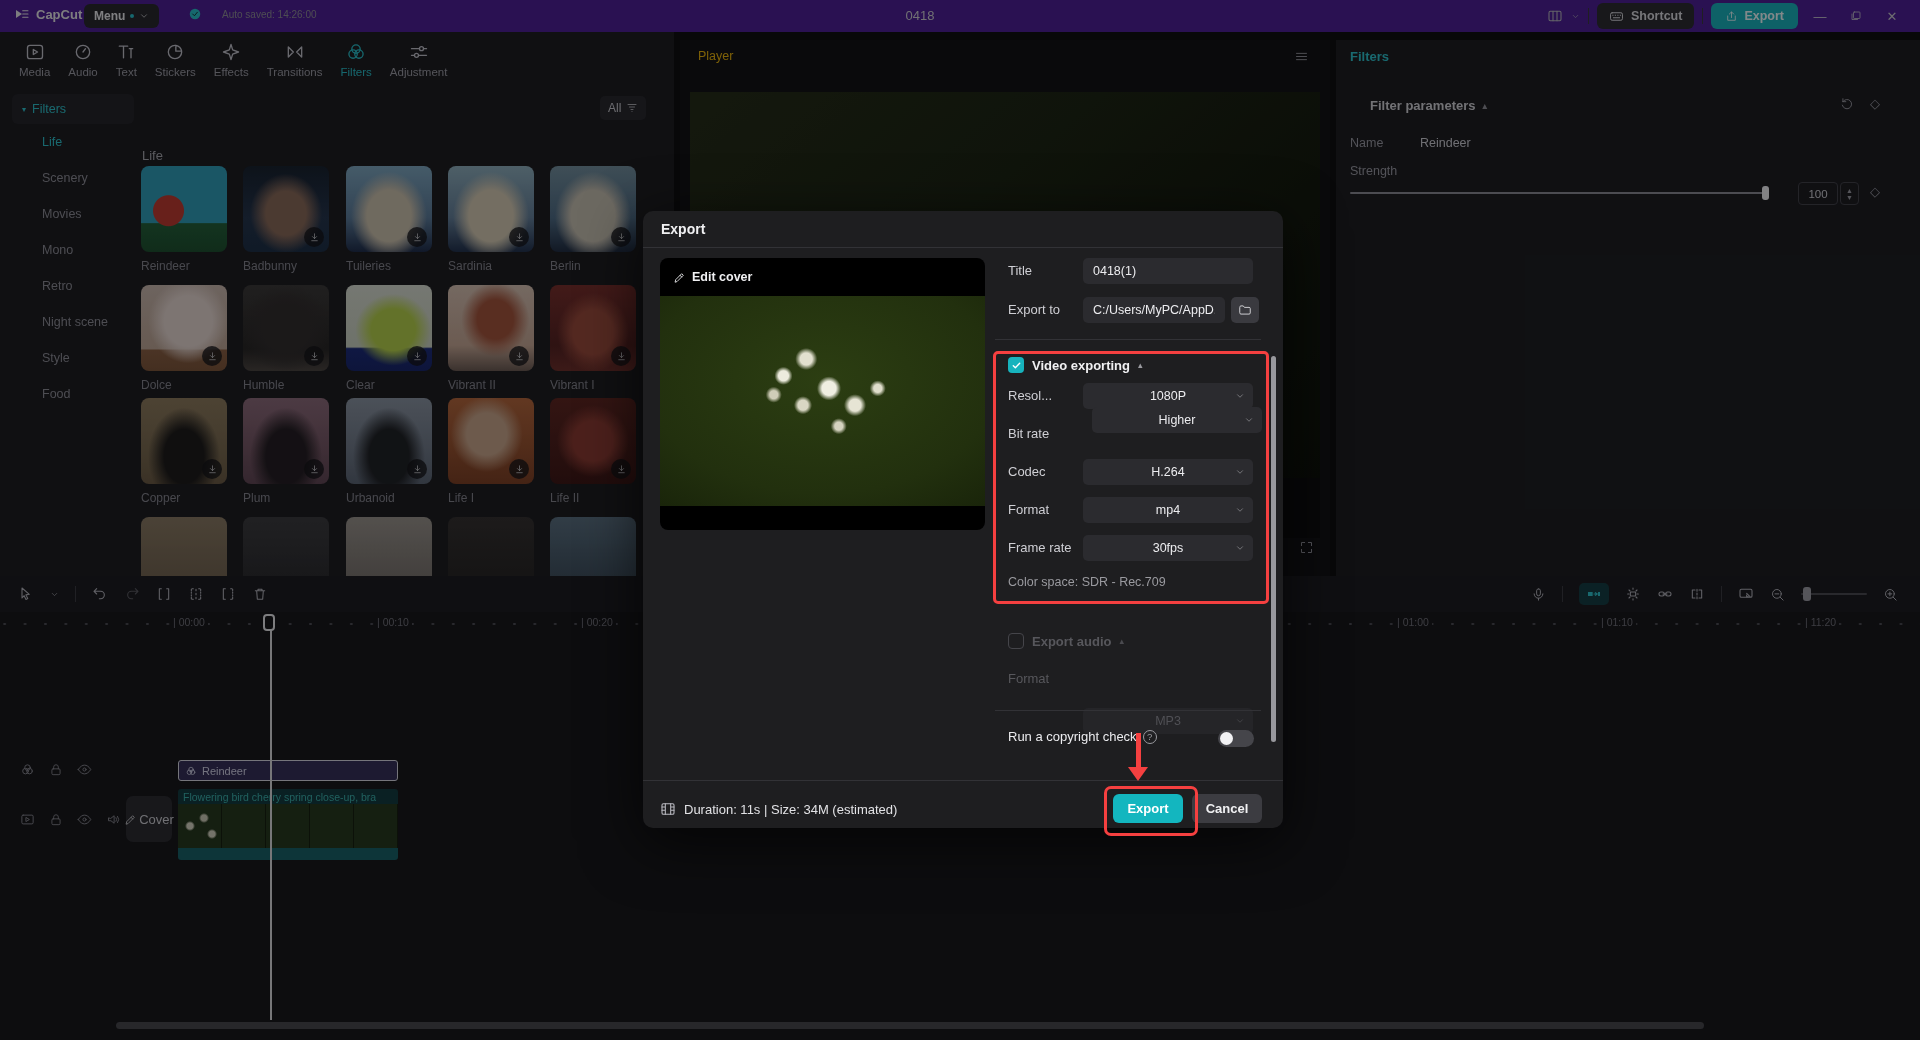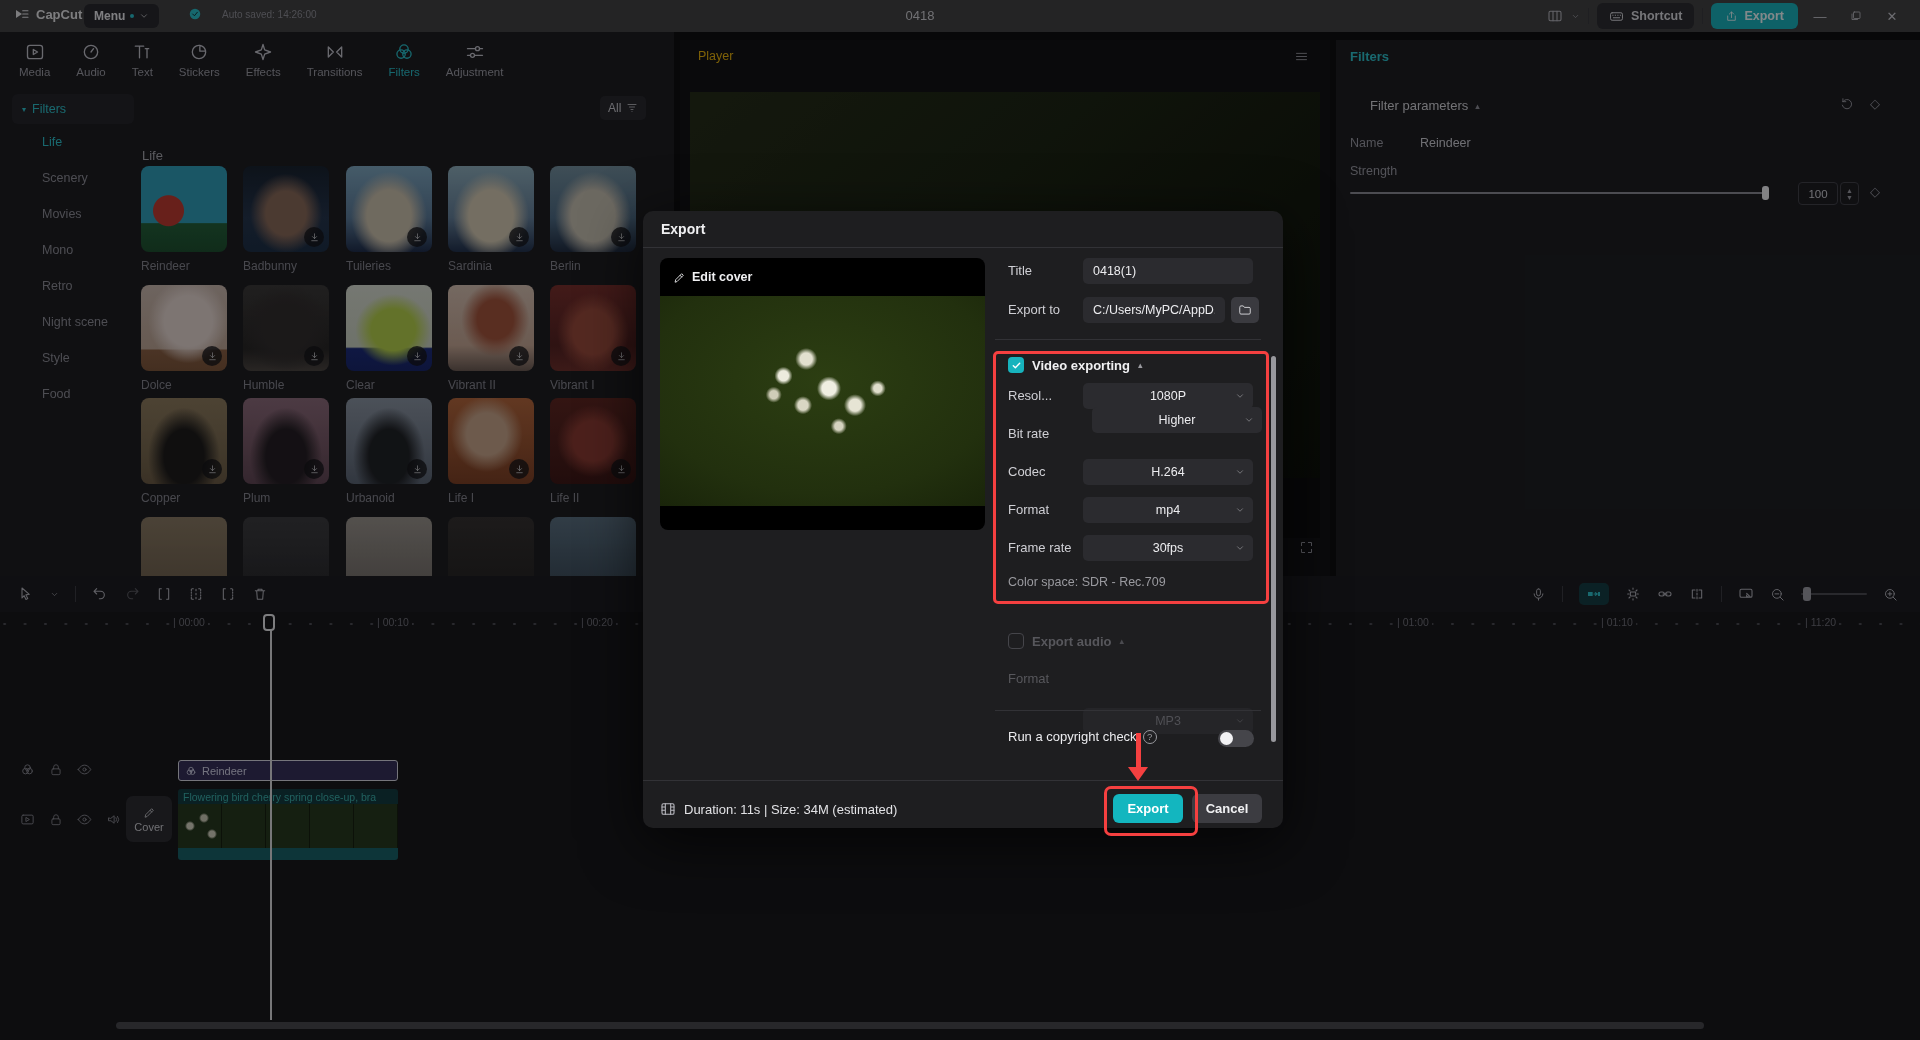--- a/index.html
+++ b/index.html
@@ -4,39 +4,39 @@
 <style>
   html,body{margin:0;padding:0;background:#000;}
   #stage{position:relative;width:1920px;height:1040px;background:#0c0c0d;overflow:hidden;
          font-family:"Liberation Sans",sans-serif;color:#c8c8cc;-webkit-font-smoothing:antialiased;}
   .abs{position:absolute;}
   .row{display:flex;align-items:center;}
   svg{stroke:currentColor;fill:none;stroke-width:1.6;stroke-linecap:round;stroke-linejoin:round;display:block;}
   .ic{display:inline-flex;align-items:center;justify-content:center;}
 
   
-  .titlebar{left:0;top:0;width:1920px;height:32px;background:#404040;}
+  .titlebar{left:0;top:0;width:1920px;height:32px;background:#4c1d95;}
   .logo{left:14px;top:6px;gap:6px;color:#e8e8ea;font-weight:bold;font-size:13px;}
   .menu-btn{left:84px;top:4px;height:24px;padding:0 10px;background:#26262a;border-radius:6px;gap:5px;
             color:#ececef;font-size:12px;font-weight:bold;}
   .menu-dot{width:4px;height:4px;border-radius:50%;background:#27c0ca;}
   .autosave{left:188px;top:7px;gap:20px;color:#8f8f96;font-size:10px;}
   .doc-title{left:840px;top:8px;width:160px;text-align:center;color:#d0d0d4;font-size:13px;}
   .tb-ic{color:#b9b9c0;}
   .tb-divider{width:1px;height:16px;background:#38383c;}
   .shortcut-btn{height:26px;padding:0 12px;background:#2a2a2e;border-radius:6px;gap:7px;color:#dcdce0;
                 font-size:12.5px;font-weight:bold;}
   .export-top-btn{height:26px;padding:0 14px;background:#17b3bd;border-radius:6px;gap:6px;color:#0b2426;
                   font-size:12.5px;font-weight:bold;}
   .export-top-btn,.export-top-btn *{color:#f2feff;}
   .win-btn{width:28px;text-align:center;color:#c9c9cf;font-size:13px;}
 
   
   .left-panel{left:0;top:32px;width:674px;height:544px;background:#1b1b1e;}
-  .ribbon{left:0;top:0;width:674px;height:56px;display:flex;gap:8px;padding-left:10px;align-items:center;}
+  .ribbon{left:0;top:0;width:674px;height:56px;display:flex;gap:0;padding-left:10px;align-items:center;}
   .tab{display:flex;flex-direction:column;align-items:center;gap:4px;color:#9d9da5;font-size:11.5px;
        padding:4px 9px;cursor:default;}
   .tab .t-ic{height:20px;color:#c2c2ca;}
   .tab.active,.tab.active .t-ic{color:#27c0ca;}
   .sidebar{left:12px;top:62px;width:120px;}
   .side-root{height:30px;width:112px;background:#232327;border-radius:6px;display:flex;align-items:center;
              gap:6px;padding-left:10px;color:#2cc3cd;font-size:12.5px;}
   .side-item{height:36px;display:flex;align-items:center;padding-left:30px;color:#8e8e96;font-size:12.5px;}
   .side-item.active{color:#2cc3cd;}
   .sort-btn{left:600px;top:64px;height:24px;padding:0 8px;background:#27272b;border-radius:5px;gap:5px;
@@ -57,21 +57,21 @@
      background:
        radial-gradient(circle at 14% 82%, rgba(214,120,30,.55) 0 6px, rgba(0,0,0,0) 14px),
        radial-gradient(circle at 24% 72%, rgba(190,100,25,.4) 0 4px, rgba(0,0,0,0) 10px),
        radial-gradient(circle at 8% 60%, rgba(170,90,20,.35) 0 4px, rgba(0,0,0,0) 10px),
        linear-gradient(140deg,#232b14 0%,#1a2210 38%,#11170a 70%,#0b0f06 100%);}
   .player-ctrl{color:#9a9aa2;}
 
   
   .right-panel{left:1336px;top:40px;width:584px;height:536px;background:#1b1b1e;}
   .rp-header{left:14px;top:9px;color:#2cc3cd;font-size:13px;font-weight:bold;}
-  .rp-section{left:14px;top:58px;color:#d4d4d8;font-size:13px;font-weight:normal;padding-left:20px;}
+  .rp-section{left:14px;top:58px;color:#d4d4d8;font-size:13px;font-weight:bold;padding-left:20px;}
   .rp-caret{color:#8f8f96;font-size:9px;}
   .rp-tools{left:504px;top:56px;gap:16px;color:#9d9da5;}
   .rp-label{color:#9a9aa2;font-size:12.5px;}
   .rp-value{color:#cfcfd4;font-size:12.5px;}
   .str-track{left:14px;top:152px;width:418px;height:2px;background:#8d8d94;border-radius:1px;}
   .str-handle{left:426px;top:146px;width:7px;height:14px;border-radius:3px;background:#f2f2f4;}
   .str-box{left:462px;top:142px;width:38px;height:21px;border:1px solid #414146;border-radius:4px;
            color:#cfcfd4;font-size:11.5px;display:flex;align-items:center;justify-content:center;}
   .str-step{left:504px;top:142px;width:17px;height:21px;border:1px solid #414146;border-radius:4px;
             display:flex;flex-direction:column;align-items:center;justify-content:center;color:#9d9da5;font-size:7px;line-height:7px;}
@@ -99,22 +99,22 @@
   .cv-text{height:15px;background:#10393d;color:#3ab3ad;font-size:10.5px;display:flex;align-items:center;
            padding-left:5px;white-space:nowrap;overflow:hidden;border-radius:3px 3px 0 0;}
   .cv-strip{height:44px;
      background:
        radial-gradient(circle at 12px 22px,#dad8c4 0 3px,rgba(0,0,0,0) 5px),
        radial-gradient(circle at 26px 14px,#cfcdb8 0 3px,rgba(0,0,0,0) 5px),
        radial-gradient(circle at 34px 30px,#d6d4c0 0 3px,rgba(0,0,0,0) 5px),
        repeating-linear-gradient(90deg,#24371b 0 43px,#131d0d 43px 44px);}
   .cv-audio{height:12px;background:#156067;border-radius:0 0 3px 3px;}
   .cover-btn{left:126px;top:220px;width:46px;height:46px;background:#2a2a2e;border-radius:7px;
-             display:flex;flex-direction:column;align-items:center;justify-content:center;gap:2px;
-             color:#cfcfd4;font-size:11px;}
+             display:flex;flex-direction:row;align-items:center;justify-content:center;gap:2px;
+             color:#cfcfd4;font-size:13px;}
   .playhead-line{left:270px;top:40px;width:1.5px;height:404px;background:#dededf;}
   .playhead-cap{left:263px;top:38px;width:12px;height:17px;border:2px solid #e8e8ea;border-radius:4px;background:#151517;box-sizing:border-box;}
   .hscroll{left:116px;top:446px;width:1588px;height:7px;background:#46464b;border-radius:4px;}
 
   
   .dim{left:0;top:0;width:1920px;height:1040px;background:rgba(4,5,7,0.47);z-index:50;}
 
   
   .dialog{left:643px;top:211px;width:640px;height:617px;background:#1e1e20;border-radius:10px;
           box-shadow:0 14px 60px rgba(0,0,0,.7);z-index:60;}

